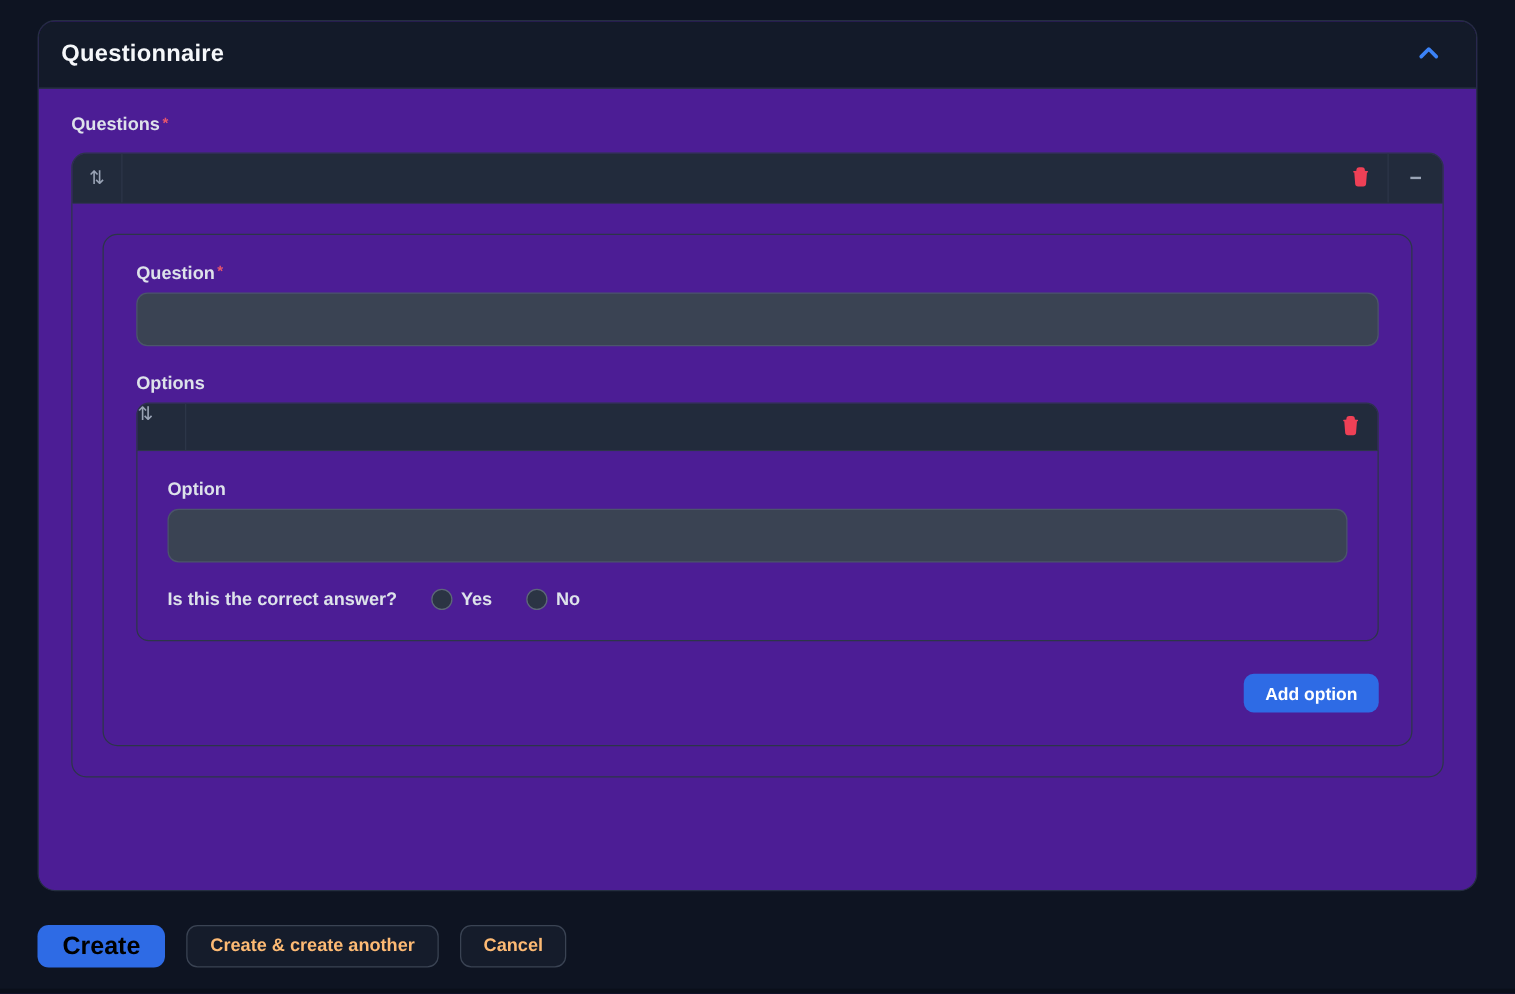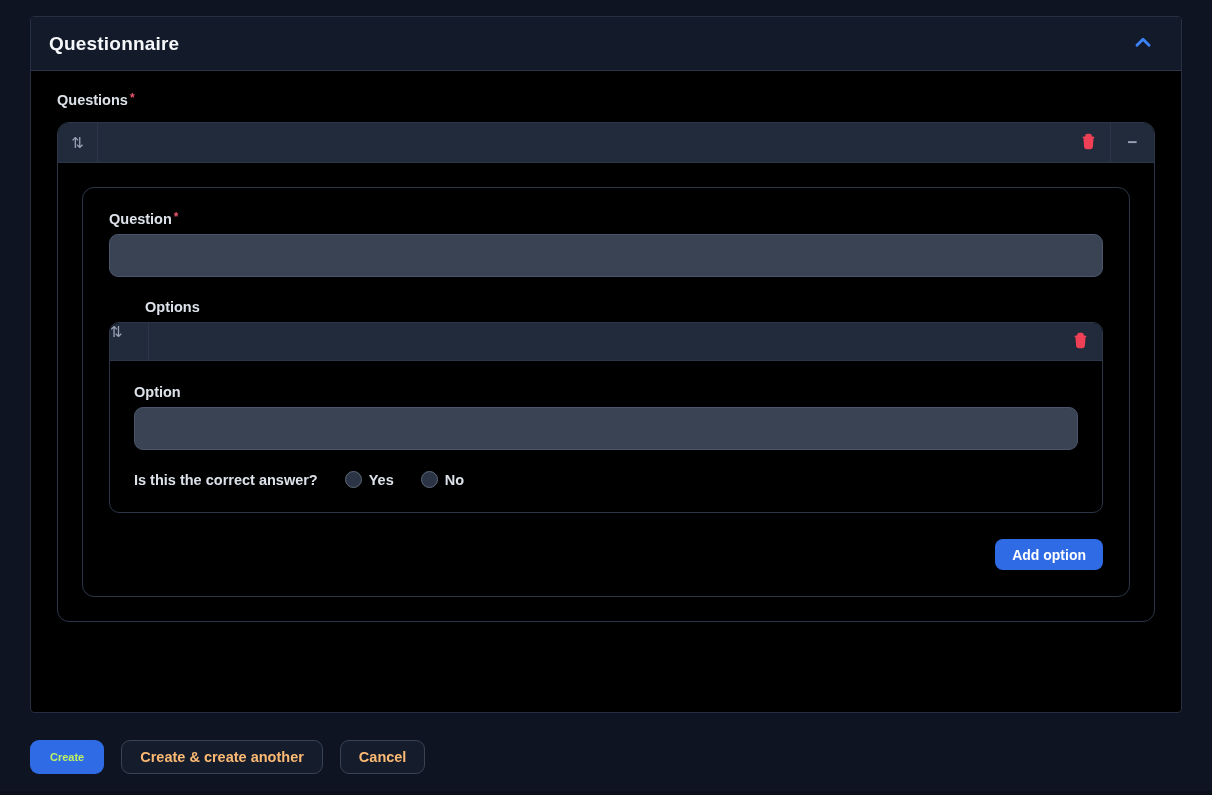--- a/index.html
+++ b/index.html
@@ -8,23 +8,23 @@
     background: #0e1422;
     font-family: "Liberation Sans", sans-serif;
     position: relative;
     overflow: hidden;
     color: #dde2ea;
   }
   .card {
     position: absolute;
     left: 30px; top: 16px;
     width: 1152px; height: 697px;
-    background: #000000;
+    background: #4c1d95;
     border: 1px solid #252f41;
-    border-radius: 4px;
+    border-radius: 14px;
     overflow: hidden;
   }
   .card-header {
     height: 54px;
     background: #131a29;
     border-bottom: 1px solid #2b3547;
     display: flex;
     align-items: center;
     justify-content: space-between;
     padding: 0 22px 0 18px;
@@ -94,21 +94,21 @@
     margin-top: 6px;
     background: #3a4353;
     border: 1px solid #4b556b;
     border-radius: 9px;
     color: #f0f2f6;
     font-size: 15px;
     padding: 0 12px;
     outline: none;
     font-family: "Liberation Sans", sans-serif;
   }
-  .options-label { display: block; margin-top: 22px; margin-left: 36px; }
+  .options-label { display: block; margin-top: 22px; }
   
   .nested-item {
     margin-top: 7px;
     border: 1px solid #2c3648;
     border-radius: 10px;
   }
   .nested-head {
     height: 38px;
     background: #222b3c;
     border-bottom: 1px solid #2c3648;
@@ -150,24 +150,24 @@
   .add-questions-row .btn-primary { height: 32px; }
   
   .footer {
     position: absolute;
     left: 30px; top: 740px;
     display: flex;
     gap: 17px;
     align-items: center;
   }
   .btn-footer-primary {
-    background: #2e6be5; color: #bef264;
+    background: #2e6be5; color: #000000;
     border: none; border-radius: 9px;
     height: 34px; padding: 0 20px;
-    font-size: 11px; font-weight: 700;
+    font-size: 20px; font-weight: 700;
     font-family: "Liberation Sans", sans-serif;
     cursor: pointer;
   }
   .btn-secondary {
     background: #151c2b;
     color: #fdba74;
     border: 1px solid #3a4353;
     border-radius: 9px;
     height: 34px; padding: 0 18px;
     font-size: 14.5px; font-weight: 700;

